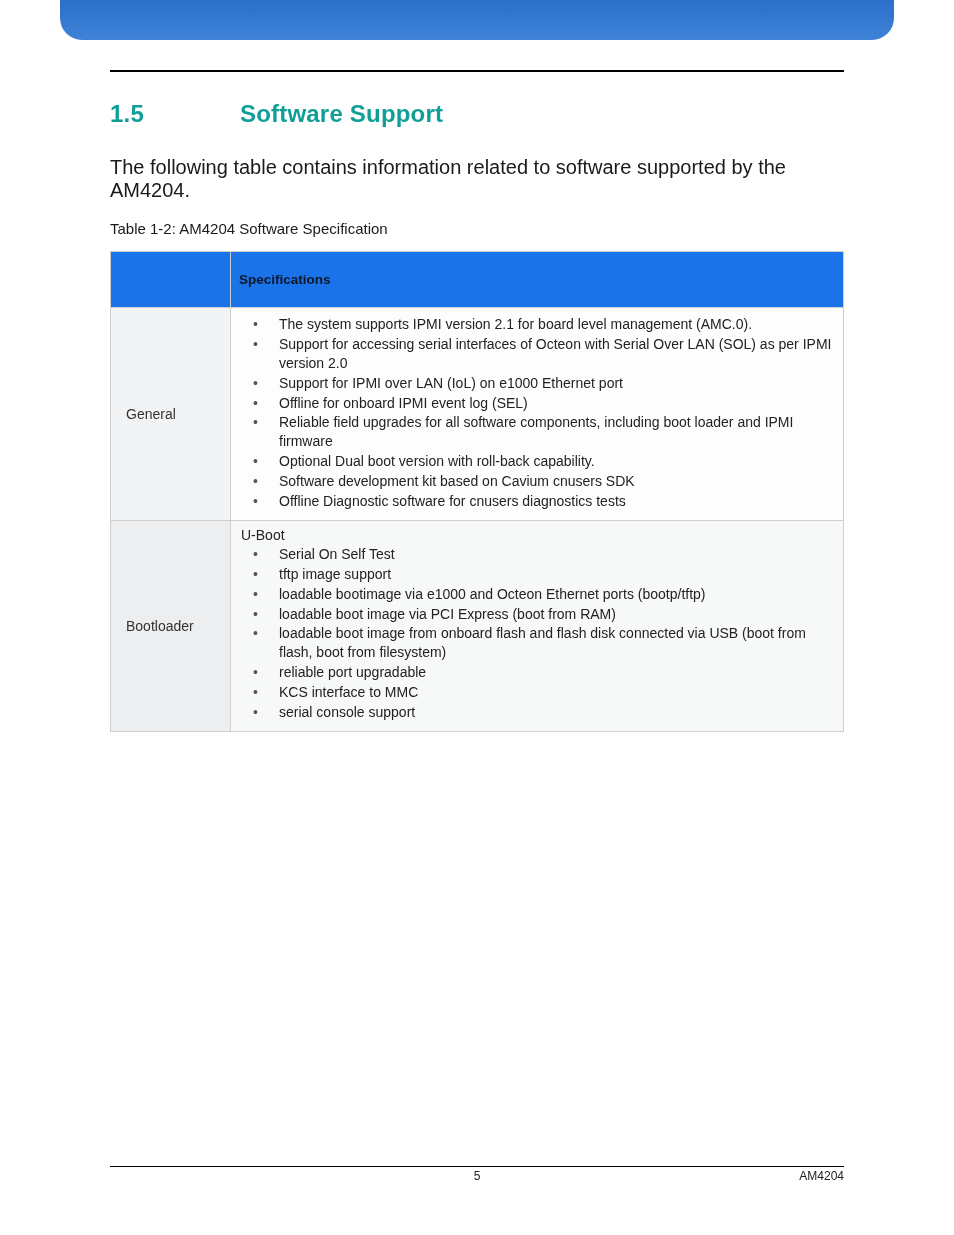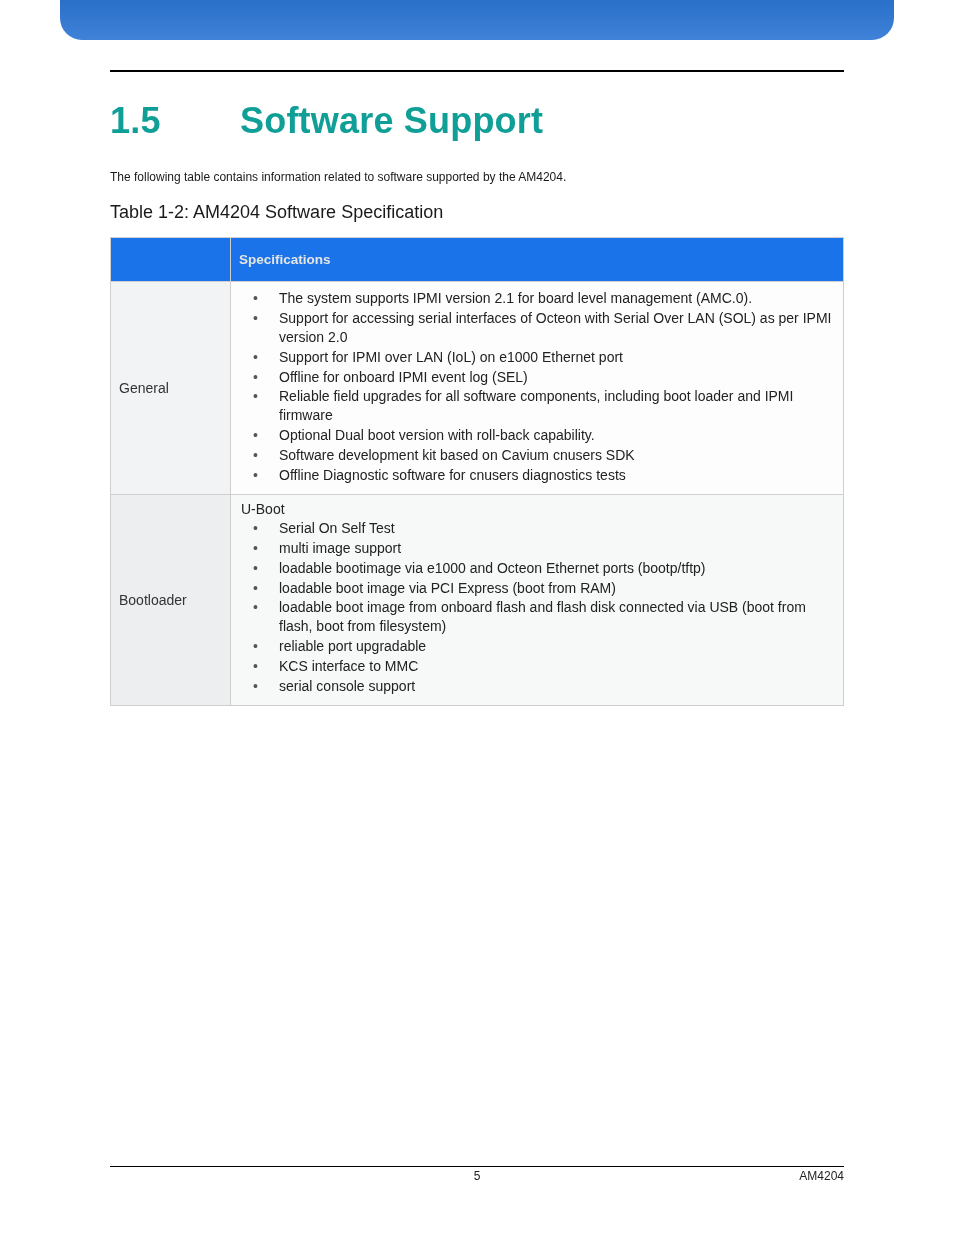--- a/index.html
+++ b/index.html
@@ -34,62 +34,62 @@
     right: 110px;
   }
   .rule {
     border-top: 2px solid #000;
     margin-top: 10px;
     margin-bottom: 28px;
   }
   h1.section-heading {
     margin: 0 0 28px 0;
     font-weight: 700;
-    font-size: 36px;
+    font-size: 24px;
     color: #109f97;
     letter-spacing: 0.2px;
   }
   h1.section-heading .num {
     display: inline-block;
     width: 130px;
   }
   p.intro {
-    font-size: 12px;
+    font-size: 20px;
     margin: 0 0 18px 0;
     color: #1a1a1a;
   }
   p.table-caption {
-    font-size: 18px;
+    font-size: 15px;
     margin: 0 0 14px 0;
     color: #1a1a1a;
   }
   table.spec-table {
     width: 100%;
     border-collapse: collapse;
     font-size: 14px;
   }
   table.spec-table th, table.spec-table td {
     border: 1px solid #cfcfcf;
     vertical-align: top;
   }
   table.spec-table thead th {
     background: #1a73e8;
-    color: #e5e5e5;
+    color: #0f172a;
     font-weight: 600;
     text-align: left;
-    padding: 14px 8px;
+    padding: 20px 8px;
     font-size: 13.5px;
   }
   table.spec-table thead th.blank {
     background: #1a73e8;
   }
   table.spec-table td.category {
     width: 120px;
     background: #f2f3f4;
-    padding: 8px 8px;
+    padding: 8px 15px;
     color: #333;
     vertical-align: middle;
     font-size: 14px;
   }
   table.spec-table tbody tr:nth-child(odd) td.specs {
     background: #fdfdfd;
   }
   table.spec-table tbody tr:nth-child(even) td.specs {
     background: #f7f8f8;
   }
@@ -204,21 +204,21 @@
                 <li>Offline Diagnostic software for cnusers diagnostics tests</li>
               </ul>
             </td>
           </tr>
           <tr>
             <td class="category">Bootloader</td>
             <td class="specs">
               <div class="spec-lead">U-Boot</div>
               <ul class="spec-list">
                 <li>Serial On Self Test</li>
-                <li>multi image support</li>
+                <li>tftp image support</li>
                 <li>loadable bootimage via e1000 and Octeon Ethernet ports (bootp/tftp)</li>
                 <li>loadable boot image via PCI Express (boot from RAM)</li>
                 <li>loadable boot image from onboard flash and flash disk connected via USB (boot from flash, boot from filesystem)</li>
                 <li>reliable port upgradable</li>
                 <li>KCS interface to MMC</li>
                 <li>serial console support</li>
               </ul>
             </td>
           </tr>
         </tbody>

